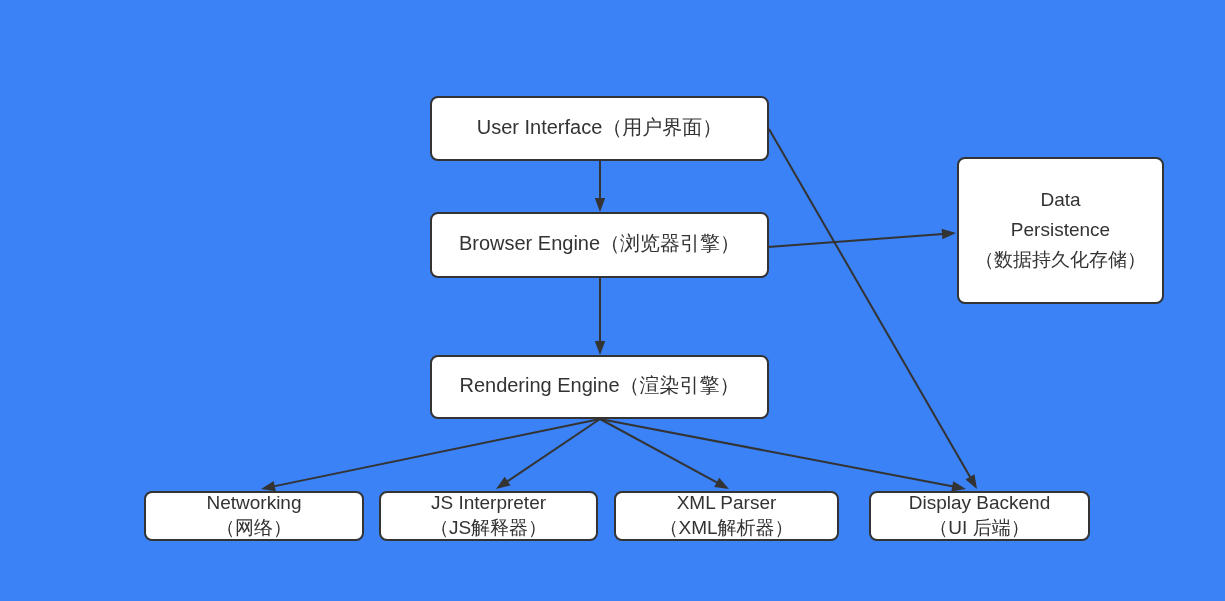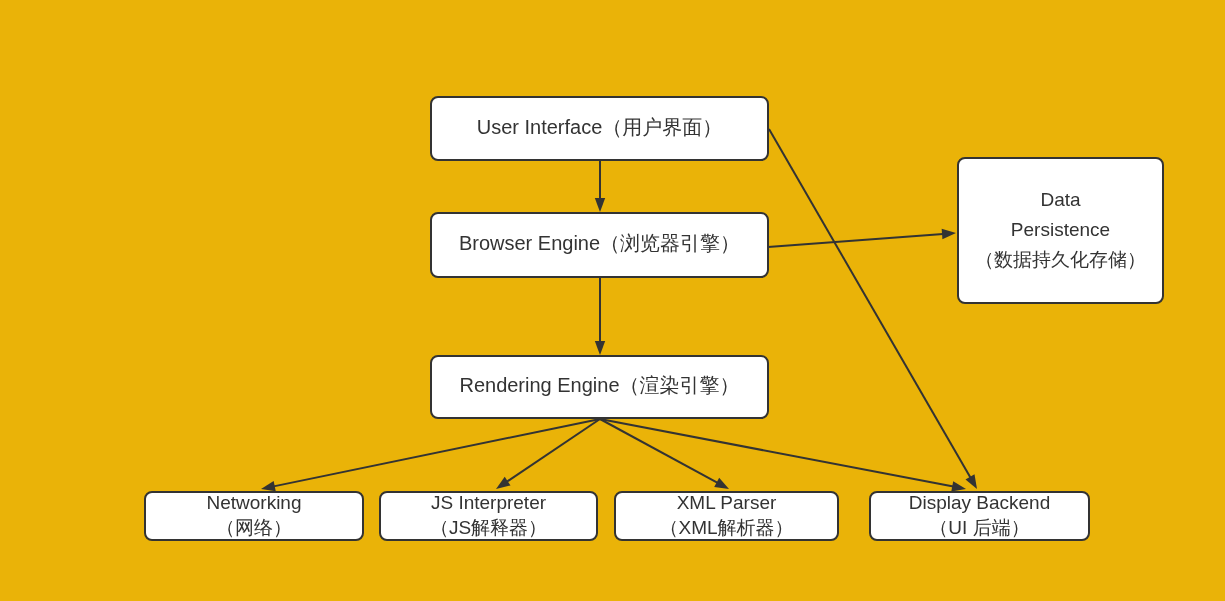--- a/index.html
+++ b/index.html
@@ -11,21 +11,21 @@
   body {
     width: 1225px;
     height: 601px;
     font-family: "Liberation Sans", "DejaVu Sans", sans-serif;
     overflow: hidden;
   }
   #diagram-root {
     position: relative;
     width: 1225px;
     height: 601px;
-    background: #eab308;
+    background: #3b82f6;
   }
   svg.diagram-canvas {
     position: absolute;
     top: 0;
     left: 0;
     width: 1225px;
     height: 601px;
     display: block;
   }
   .node-box {

